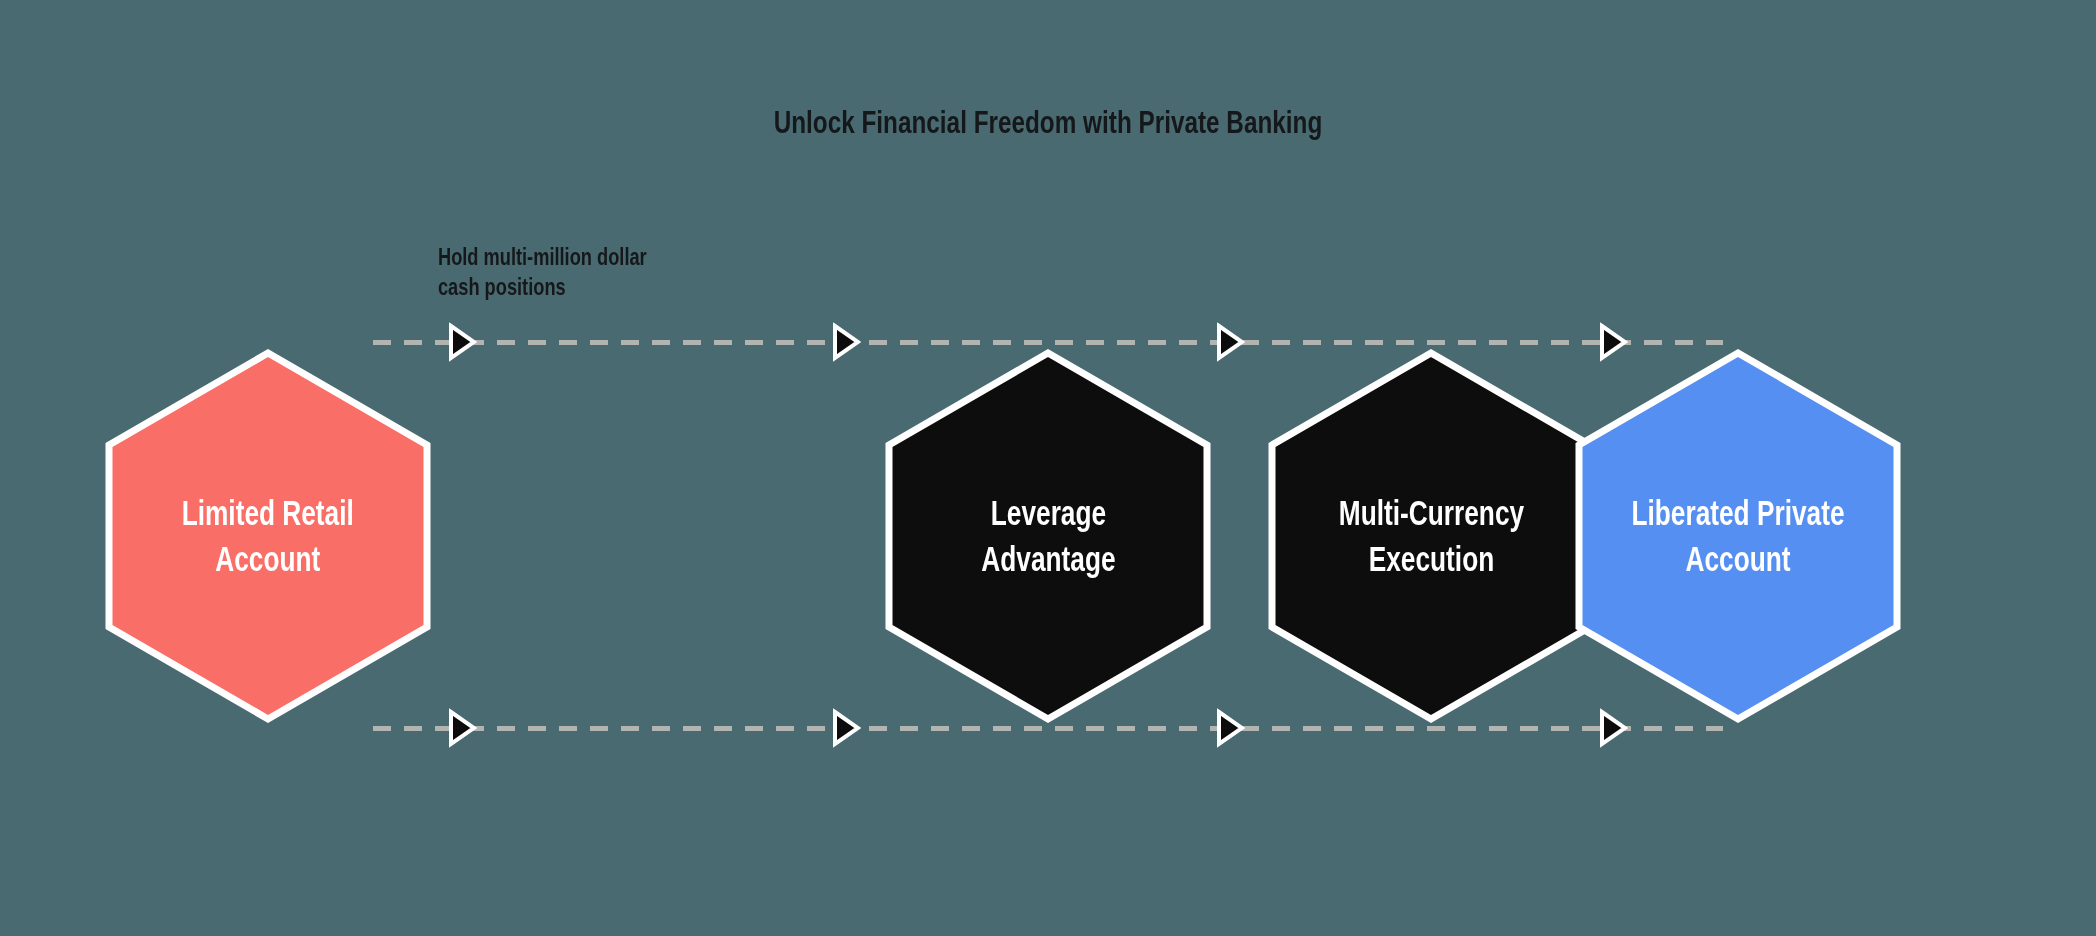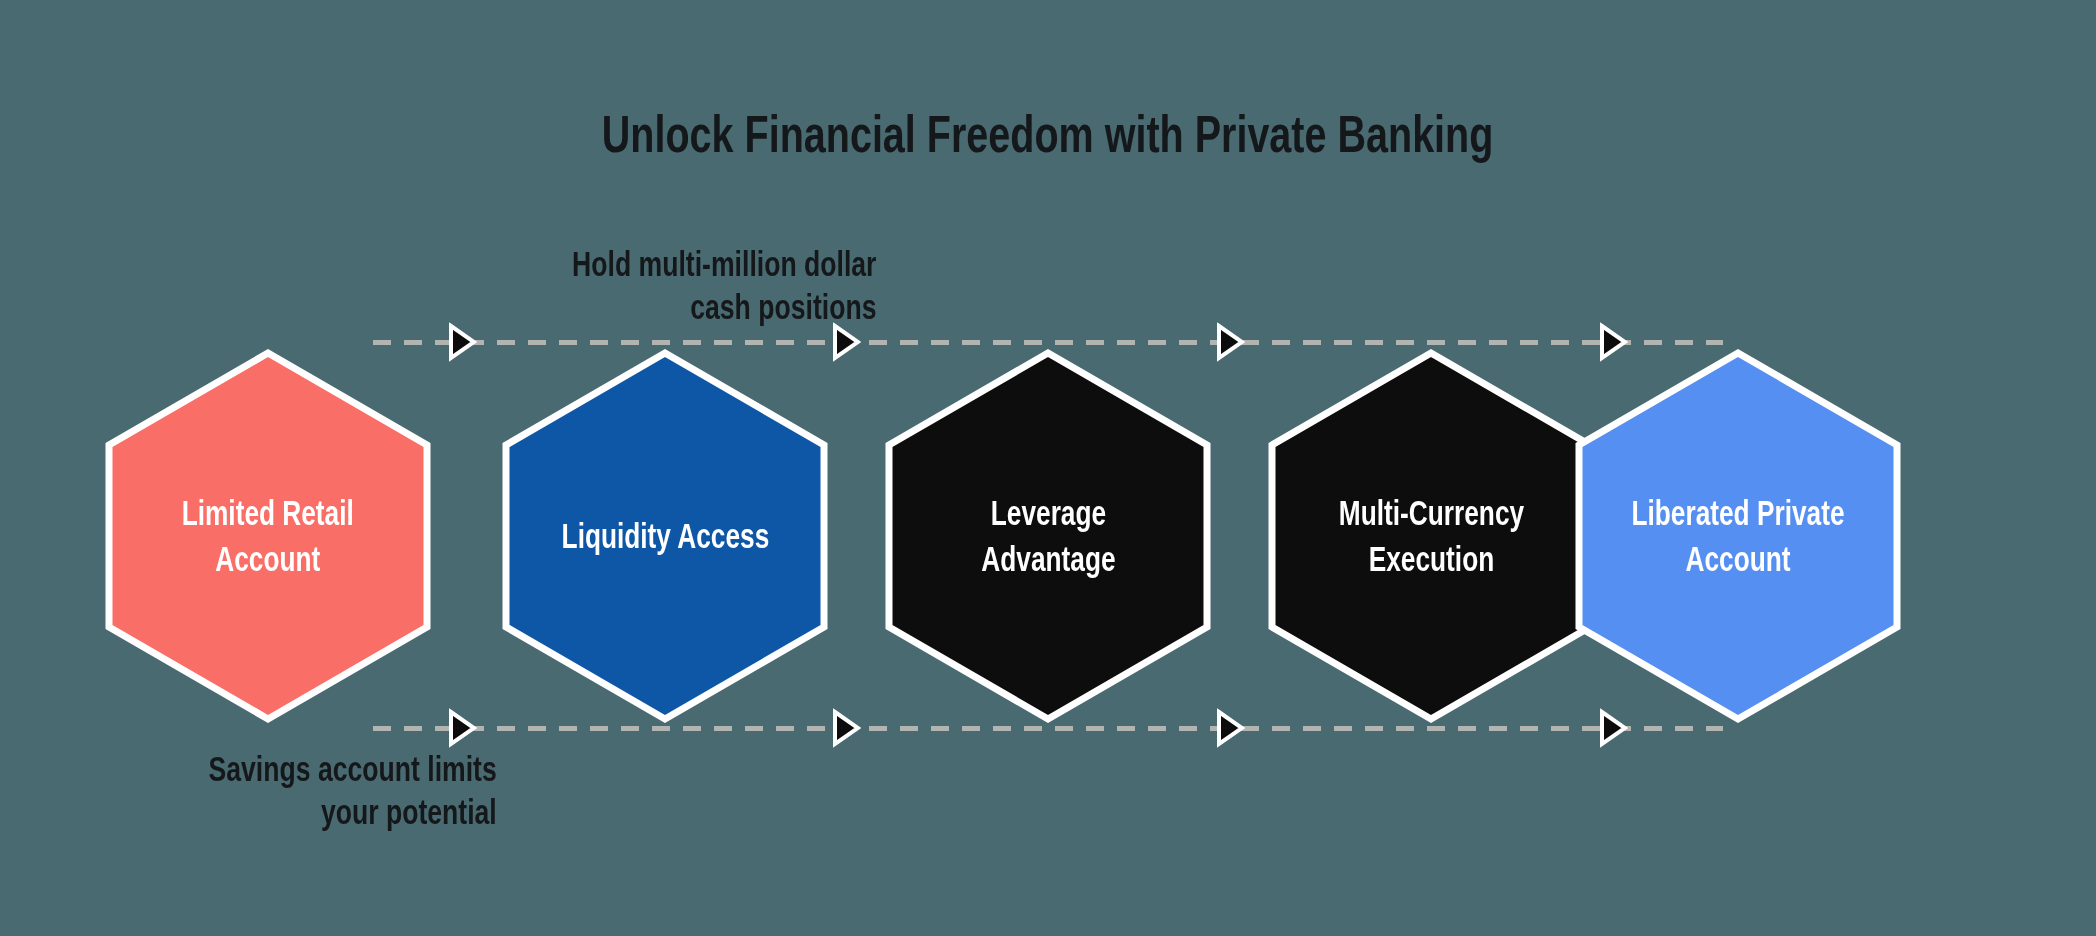--- a/index.html
+++ b/index.html
@@ -3,37 +3,37 @@
 <meta charset="utf-8">
 <style>
   html,body{margin:0;padding:0;background:#4a6a72;}
   .canvas{
     position:relative;width:2096px;height:936px;overflow:hidden;
     background:#4a6a72;
     font-family:"Liberation Sans", sans-serif;
   }
   .title{
     position:absolute;left:0;right:0;top:104px;text-align:center;
-    font-size:52px;font-weight:700;color:#15181a;letter-spacing:0px;
+    font-size:32px;font-weight:700;color:#15181a;letter-spacing:0px;
   }
   
   .cond{display:inline-block;transform:scaleX(.76);transform-origin:50% 50%;white-space:pre-line;}
   .cond-tight{display:inline-block;transform:scaleX(.75);transform-origin:50% 50%;white-space:pre-line;}
 
   .hex{position:absolute;top:346px;width:332px;height:380px;}
   .hex svg{position:absolute;left:0;top:0;width:100%;height:100%;}
   .hex .label{
     position:absolute;inset:0;display:flex;align-items:center;justify-content:center;
     text-align:center;color:#ffffff;font-size:35px;font-weight:700;line-height:131%;
   }
   .h1{left:102px}.h2{left:499px}.h3{left:882px}.h4{left:1265px}.h5{left:1572px}
 
   .caption{
-    position:absolute;width:520px;text-align:right;
-    font-size:35px;font-weight:700;line-height:124%;color:#15181a;text-decoration:underline;
+    position:absolute;width:520px;text-align:left;
+    font-size:24px;font-weight:700;line-height:124%;color:#15181a;text-decoration:underline;
   }
   .cap-top{top:242px}
   .cap-bottom{top:747px}
   .c1{left:22px}.c2{left:405px}.c3{left:788px}.c4{left:1171px}.c5{left:1554px}
 
   .dash-line{
     position:absolute;left:373px;width:1350px;height:5px;
     background:repeating-linear-gradient(90deg,#b2b4b1 0 18px,transparent 18px 31px);
   }
   .dl-top{top:340px}
@@ -100,28 +100,20 @@
   <div class="hex h1">
     <svg viewBox="0 0 332 380">
       <polygon points="166,7 325,99 325,281 166,373 7,281 7,99" stroke="#ffffff" stroke-width="7" fill="#f96e66"></polygon>
     </svg>
     <div class="label">
       <span class="cond-tight">Limited Retail
 Account</span>
     </div>
   </div>
 
-  <div class="hex h2">
-    <svg viewBox="0 0 332 380">
-      <polygon points="166,7 325,99 325,281 166,373 7,281 7,99" stroke="#ffffff" stroke-width="7" fill="#0d57a6"></polygon>
-    </svg>
-    <div class="label">
-      <span class="cond-tight">Liquidity Access</span>
-    </div>
-  </div>
 
   <div class="hex h4">
     <svg viewBox="0 0 332 380">
       <polygon points="166,7 325,99 325,281 166,373 7,281 7,99" stroke="#ffffff" stroke-width="7" fill="#0d0d0d"></polygon>
     </svg>
     <div class="label">
       <span class="cond-tight">Multi-Currency
 Execution</span>
     </div>
   </div>
@@ -144,18 +136,14 @@
       <span class="cond-tight">Liberated Private
 Account</span>
     </div>
   </div>
 
   <div class="caption cap-top c2">
     <span class="cond">Hold multi-million dollar
 cash positions</span>
   </div>
 
-  <div class="caption cap-bottom c1">
-    <span class="cond">Savings account limits
-your potential</span>
-  </div>
 
 </div>
 
 </body></html>

